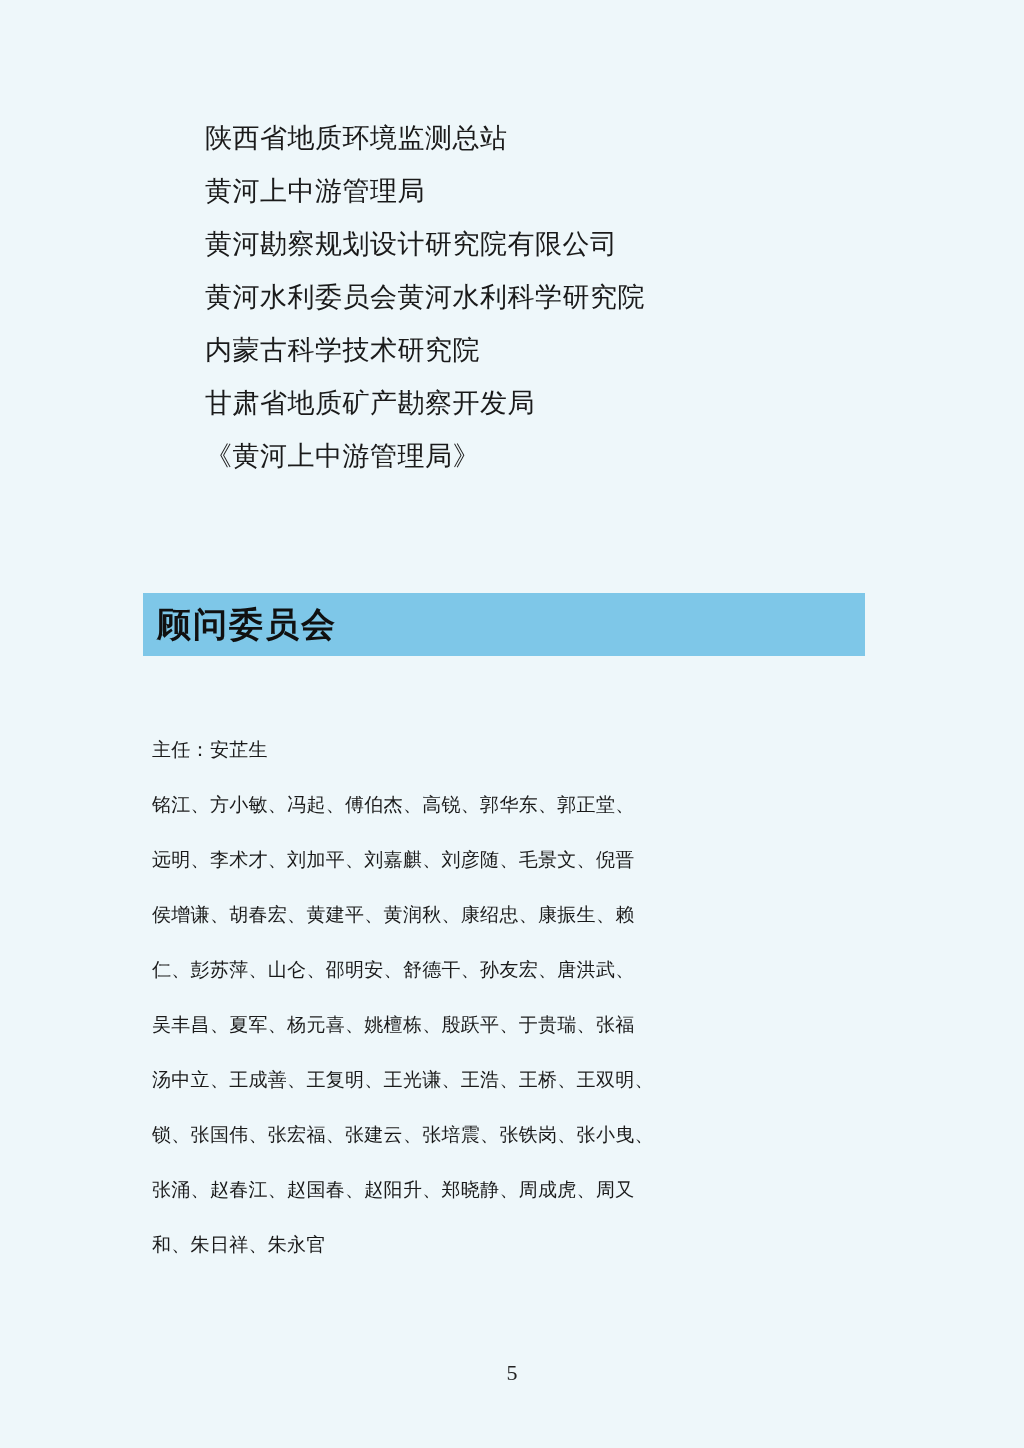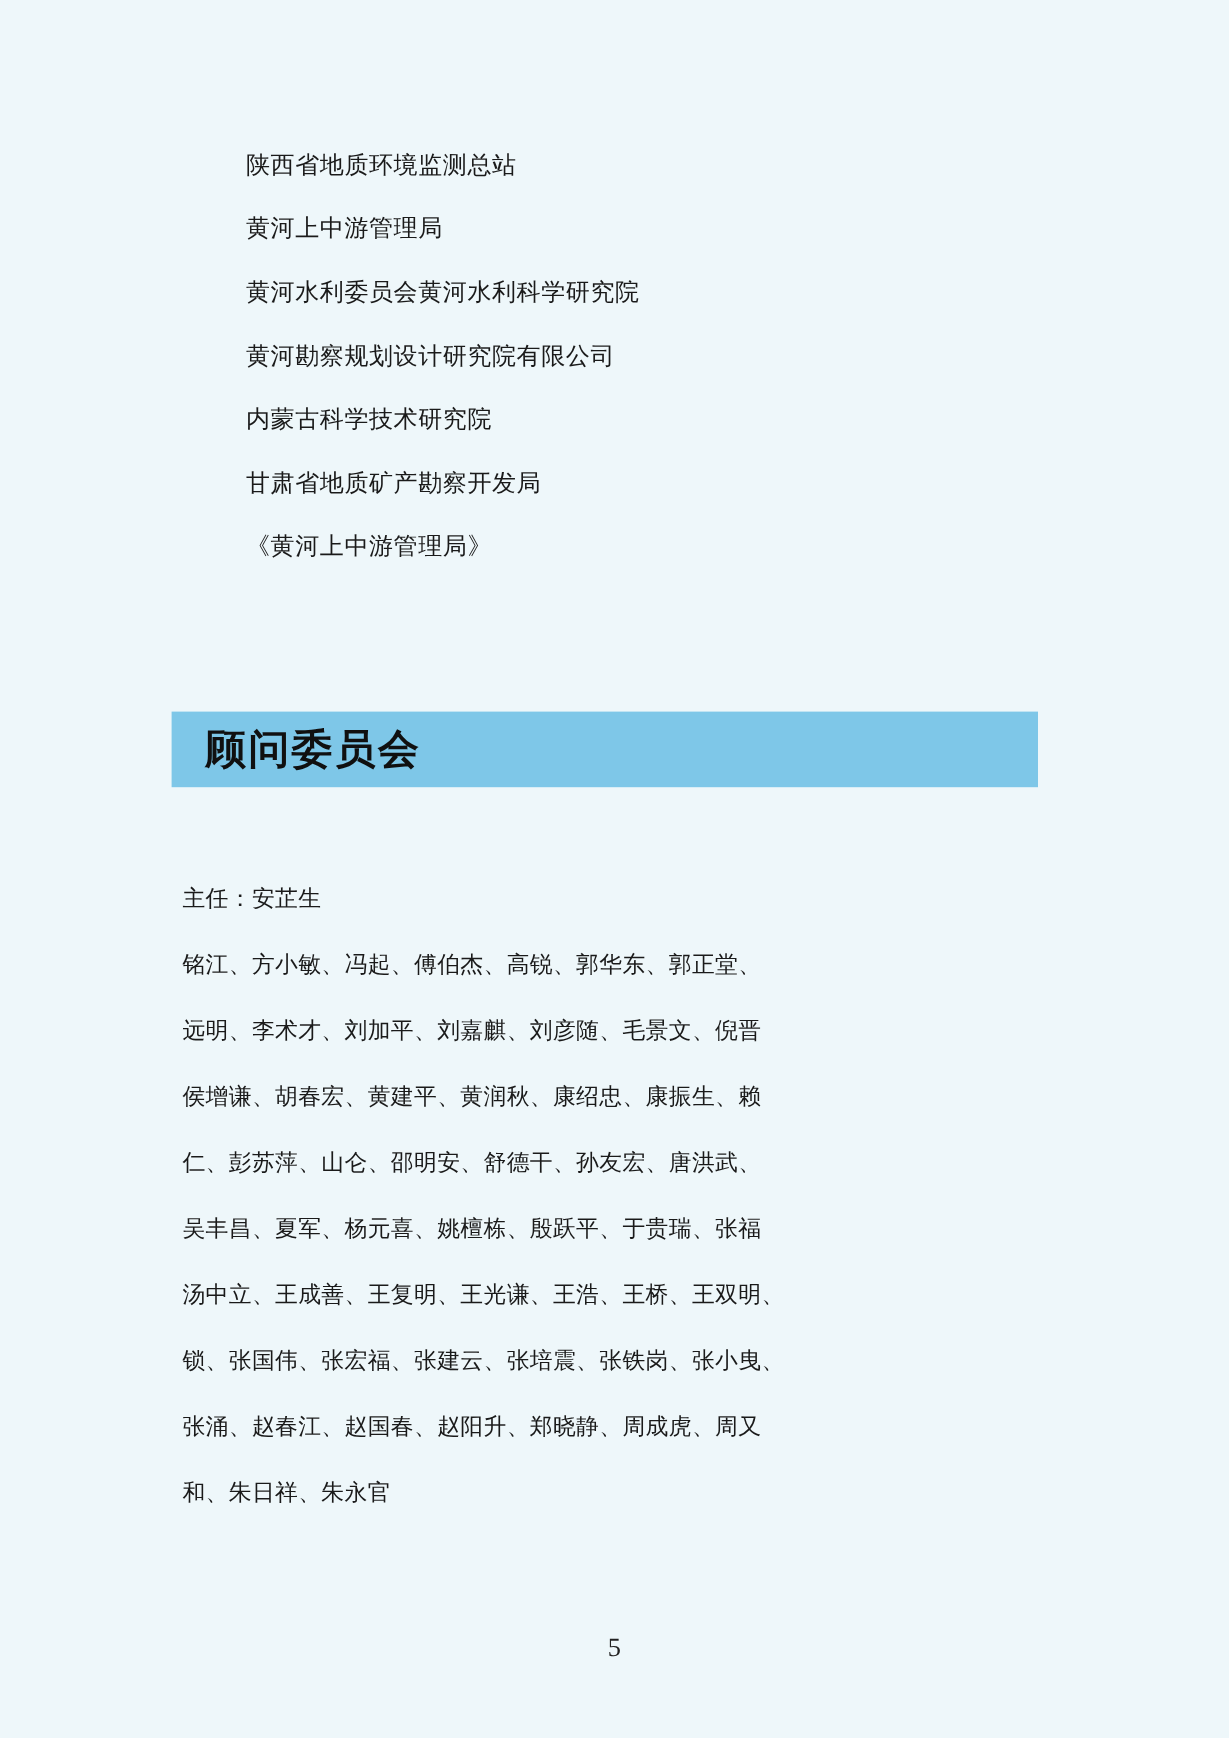--- a/index.html
+++ b/index.html
@@ -21,42 +21,42 @@
     box-sizing: border-box;
     padding: 0;
   }
   .org-list {
     position: absolute;
     left: 205px;
     top: 112px;
     width: 700px;
   }
   .org-item {
-    font-size: 20px;
+    font-size: 27px;
     line-height: 53px;
     letter-spacing: 0.5px;
     white-space: nowrap;
   }
   .section-banner {
     position: absolute;
     left: 143px;
     top: 593px;
     width: 722px;
     height: 63px;
     background: #7ec7e8;
     display: flex;
     align-items: center;
   }
   .section-banner-title {
     font-family: Liberation Serif, serif;
     font-weight: bold;
     font-size: 34px;
     letter-spacing: 2px;
     color: #101010;
-    padding-left: 28px;
+    padding-left: 14px;
     text-align: center;
   }
   .body-block {
     position: absolute;
     left: 152px;
     top: 722px;
     width: 728px;
   }
   .body-line {
     font-size: 19px;
@@ -76,22 +76,22 @@
   }
 </style>
 </head>
 <body>
 
 <div class="page">
 
   <div class="org-list">
     <div class="org-item">陕西省地质环境监测总站</div>
     <div class="org-item">黄河上中游管理局</div>
+    <div class="org-item">黄河勘察规划设计研究院有限公司</div>
     <div class="org-item">黄河水利委员会黄河水利科学研究院</div>
-    <div class="org-item">黄河勘察规划设计研究院有限公司</div>
     <div class="org-item">内蒙古科学技术研究院</div>
     <div class="org-item">甘肃省地质矿产勘察开发局</div>
     <div class="org-item">《黄河上中游管理局》</div>
   </div>
 
   <div class="section-banner">
     <div class="section-banner-title">顾问委员会</div>
   </div>
 
   <div class="body-block">

